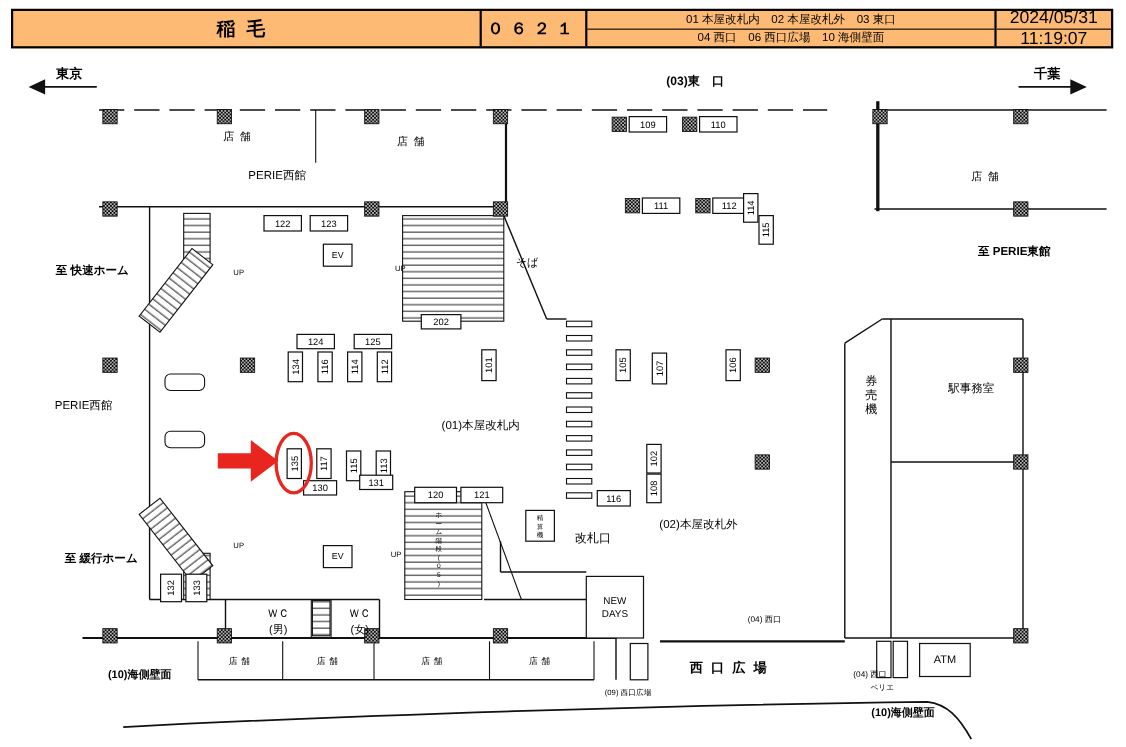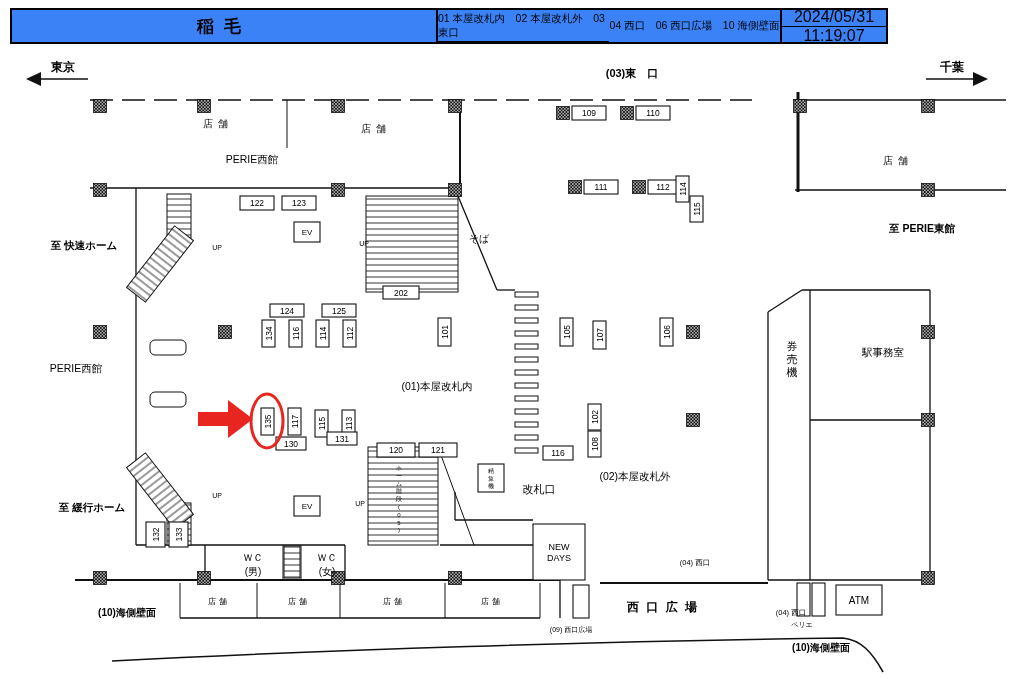--- a/index.html
+++ b/index.html
@@ -1,34 +1,35 @@
 <!DOCTYPE html>
 <html><head>
 <meta charset="utf-8">
 <style>
   body{margin:0;background:#fff}
   .page{position:relative;width:1024px;height:679px;font-family:"Liberation Sans","DejaVu Sans",sans-serif;background:#fff;overflow:hidden;color:#000}
-  .hdr{position:absolute;left:10px;top:8px;width:878px;height:36px;border:2px solid #000;display:flex;background:#3b82f6;z-index:2;box-sizing:border-box}
+  .hdr{position:absolute;left:10px;top:8px;width:1002px;height:36px;border:2px solid #000;display:flex;background:#fdba74;z-index:2;box-sizing:border-box}
   .hc{display:flex;align-items:center;justify-content:center;box-sizing:border-box}
   .c1{width:424px;font-size:17px;font-weight:bold;letter-spacing:10px}
   .c2{width:96px;border-left:2px solid #000;font-size:15px;font-weight:bold;letter-spacing:6px}
-  .c3{flex:1;border-left:2px solid #000;flex-direction:row;align-items:stretch}
+  .c3{flex:1;border-left:2px solid #000;flex-direction:column;align-items:stretch}
   .c4{width:106px;border-left:2px solid #000;flex-direction:column;align-items:stretch}
   .hrow{flex:1;display:flex;align-items:center;justify-content:center;font-size:10.5px;border-bottom:1px solid #000}
   .hrow:last-child{border-bottom:none}
   .c4 .hrow{font-size:16px}
   svg{position:absolute;left:0;top:0}
   svg text{font-family:"Liberation Sans","DejaVu Sans",sans-serif;fill:#000}
 </style>
 </head>
 <body>
 
 <div class="page">
   <div class="hdr">
     <div class="hc c1">稲毛</div>
+    <div class="hc c2">０６２１</div>
     <div class="hc c3">
       <div class="hrow">01 本屋改札内　02 本屋改札外　03 東口</div>
       <div class="hrow">04 西口　06 西口広場　10 海側壁面</div>
     </div>
     <div class="hc c4">
       <div class="hrow">2024/05/31</div>
       <div class="hrow">11:19:07</div>
     </div>
   </div>
 

